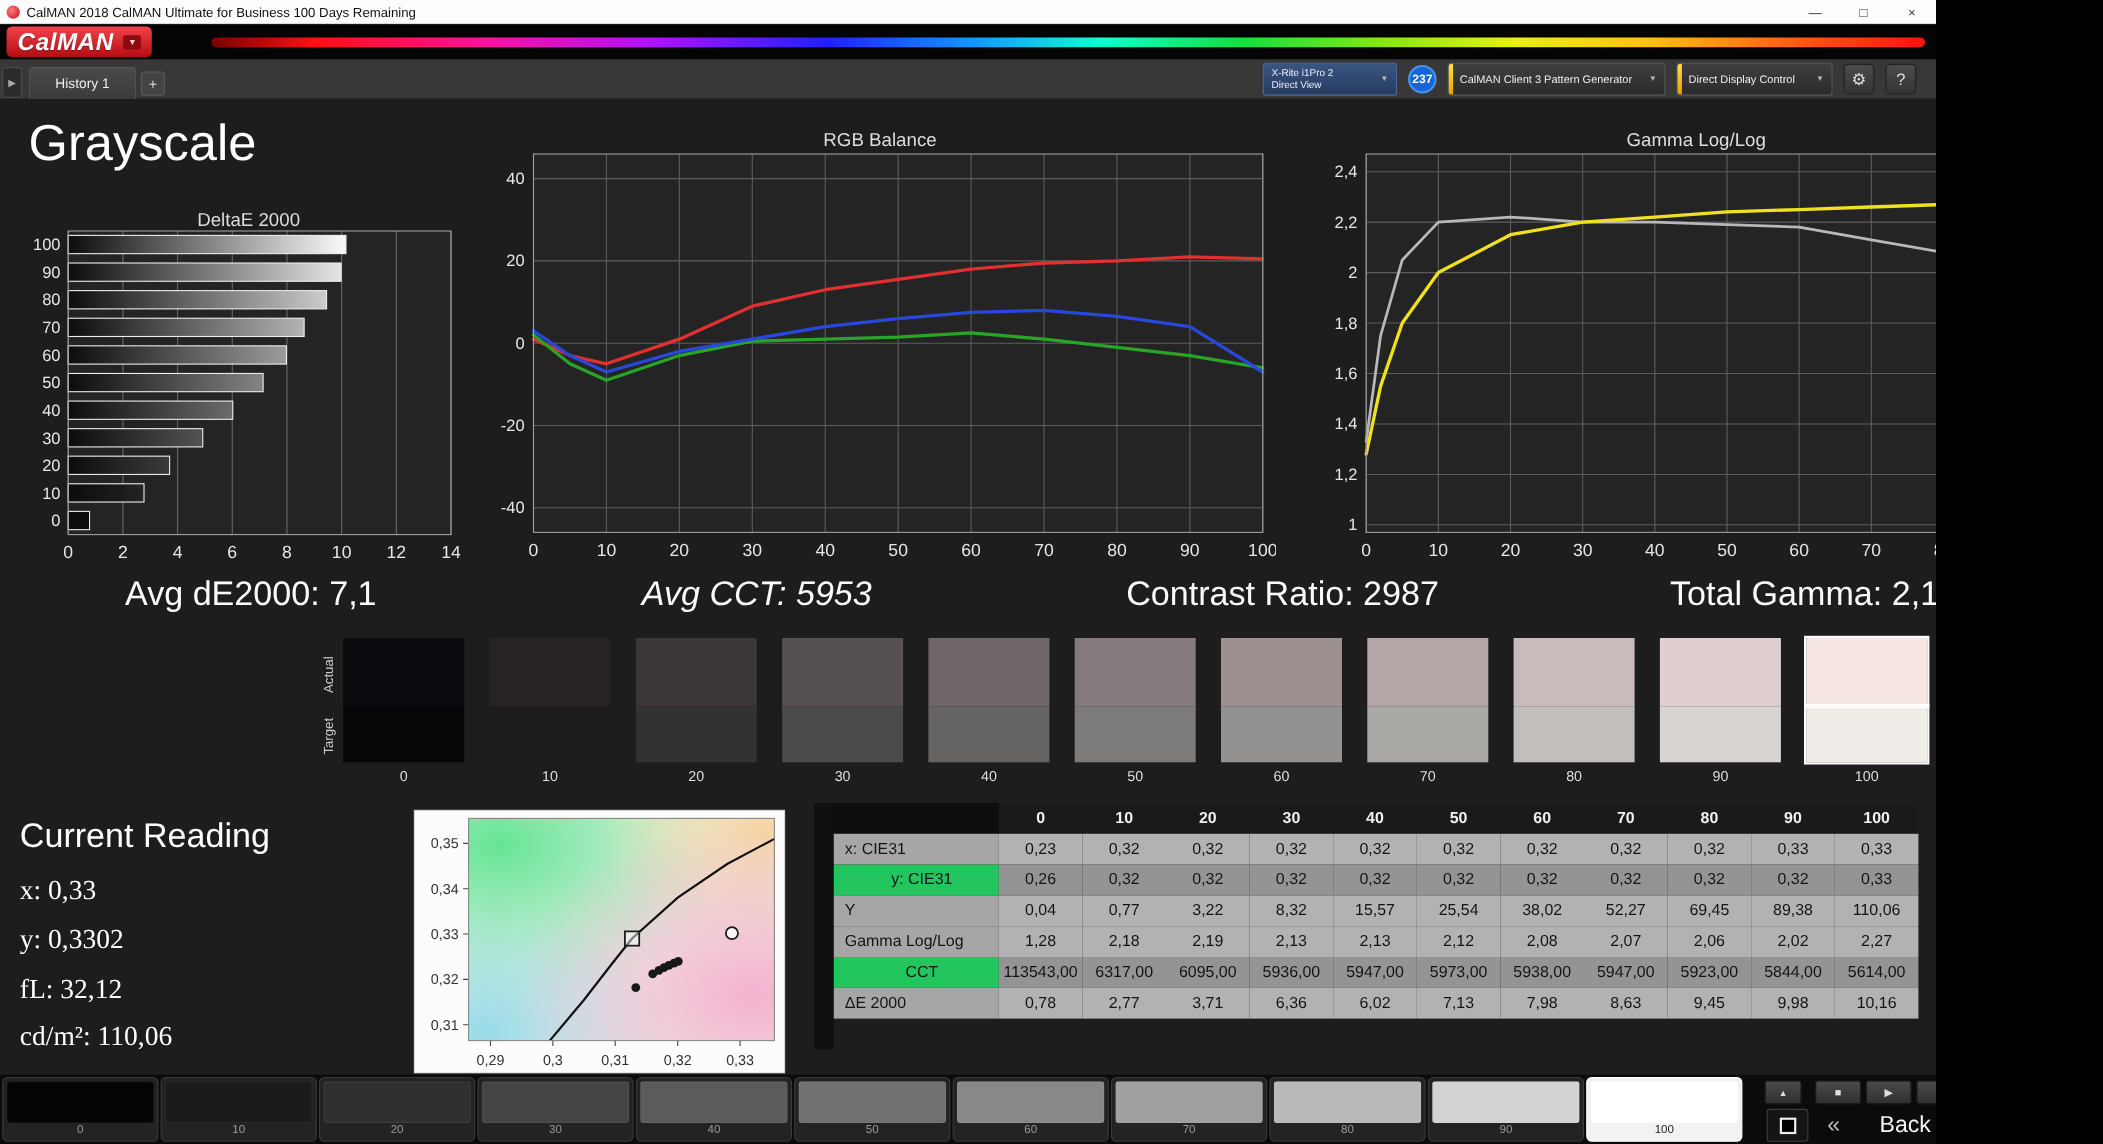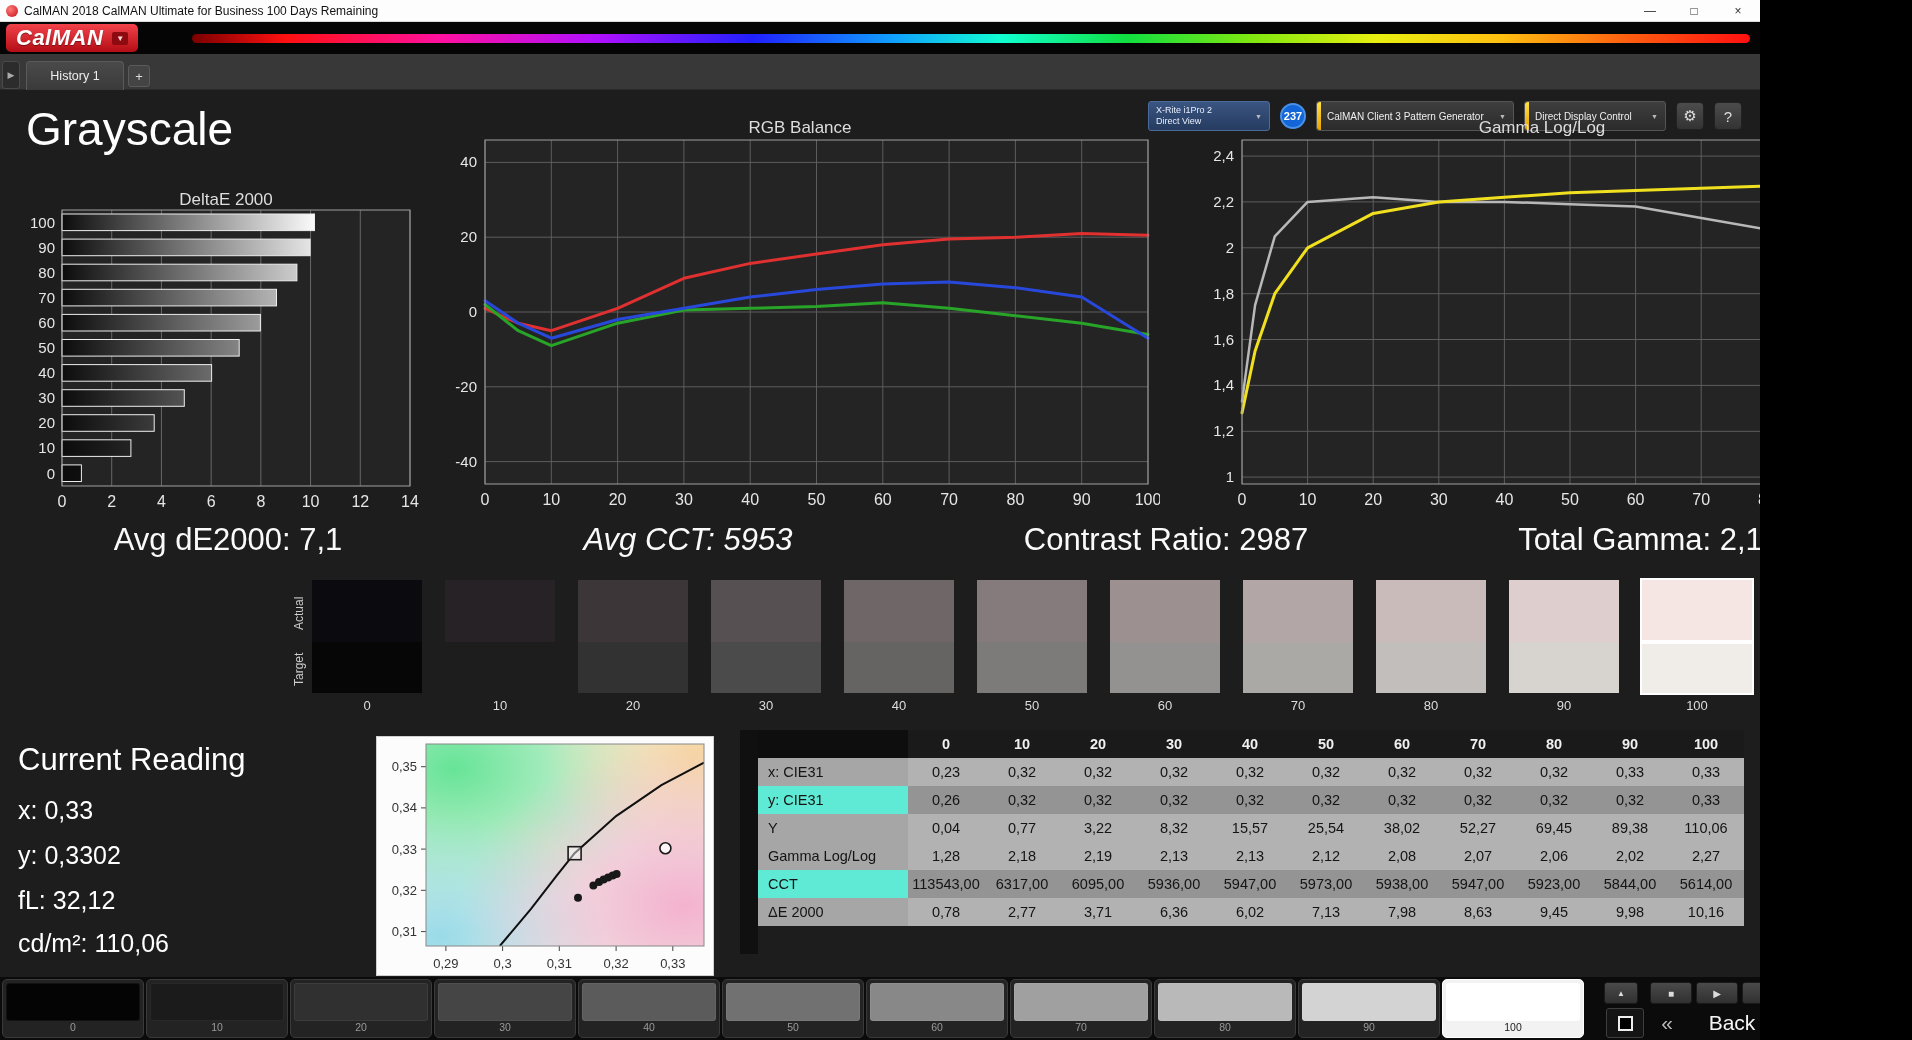--- a/index.html
+++ b/index.html
@@ -20,21 +20,21 @@
   .logo-text{font-style:italic;font-weight:bold;font-size:22px;color:#fff;letter-spacing:.5px;text-shadow:0 1px 1px rgba(0,0,0,.4);text-align:right;}
   .logo-caret{font-size:8px;color:#ffd6d6;background:#8c0a10;padding:2px 4px;border-radius:2px;}
   .rainbow{position:absolute;left:192px;right:10px;top:12px;height:9px;border-radius:5px;
     background:linear-gradient(90deg,#7a0000,#ff1010 6%,#ff10a0 16%,#b010ff 26%,#2020ff 36%,#10a0ff 45%,#10ffd0 52%,#10e040 60%,#80e810 68%,#e8f010 76%,#ffc010 84%,#ff6010 92%,#ff1010);}
 
   
   .tabbar{position:absolute;top:54px;left:0;right:0;height:36px;background:#383838;border-bottom:1px solid #2a2a2a;}
   .tab-scroll{position:absolute;left:2px;top:7px;width:18px;height:28px;background:#2c2c2c;border:1px solid #4a4a4a;border-radius:3px;color:#aaa;font-size:9px;display:flex;align-items:center;justify-content:center;cursor:pointer;}
   .tab{position:absolute;left:26px;top:7px;width:98px;height:29px;background:linear-gradient(#4a4a4a,#3a3a3a);border:1px solid #5a5a5a;border-bottom:none;border-radius:4px 4px 0 0;color:#eee;font-size:12.5px;display:flex;align-items:center;justify-content:center;cursor:pointer;}
   .tab-add{position:absolute;left:128px;top:11px;width:22px;height:22px;background:#444;border:1px solid #5a5a5a;border-radius:3px;color:#ddd;font-size:13px;display:flex;align-items:center;justify-content:center;cursor:pointer;}
-  .tab-widgets{position:absolute;right:18px;top:3px;height:30px;display:flex;gap:10px;align-items:center;margin-top:44px;}
+  .tab-widgets{position:absolute;right:18px;top:3px;height:30px;display:flex;gap:10px;align-items:center;}
   .dd{height:30px;background:linear-gradient(#3e3e3e,#2b2b2b);border:1px solid #555;border-radius:3px;color:#eee;display:flex;align-items:center;padding:0 7px 0 10px;position:relative;cursor:pointer;}
   .dd .stripe{position:absolute;left:0;top:0;bottom:0;width:4px;background:linear-gradient(#ffe14a,#e8a400);border-radius:3px 0 0 3px;}
   .dd-meter{width:122px;background:linear-gradient(#3a5582,#263c60);border-color:#4a6a9a;padding-left:7px;}
   .dd-lines{display:flex;flex-direction:column;line-height:1.2;}
   .dd-lines span{font-size:9px;color:#e8eefc;white-space:nowrap;}
   .dd-text{font-size:10px;white-space:nowrap;overflow:hidden;}
   .dd-pattern{width:198px;align-items:center;}
   .dd-display{width:142px;}
   .dd-caret{font-size:7px;color:#bbb;margin-left:auto;padding-left:6px;}
   .badge{width:26px;height:26px;border-radius:50%;background:#1266d8;border:2px solid #4a90e8;color:#fff;font-size:11px;font-weight:bold;display:flex;align-items:center;justify-content:center;cursor:pointer;}
@@ -53,33 +53,33 @@
   .rot-target{left:6px;top:64px;height:50px;}
   #swatch-row{position:absolute;left:26px;top:0;display:flex;gap:23px;}
   .swatch{width:110px;}
   .swatch.sel .sw-a,.swatch.sel .sw-t{outline:2px solid #fff;}
   .sw-a{height:62px;}
   .sw-t{height:51px;}
   .sw-label{text-align:center;color:#ddd;font-size:13px;margin-top:5px;}
 
   
   .cr-heading{position:absolute;left:18px;top:742px;font-size:31px;color:#fff;}
-  .cr-line{position:absolute;left:18px;font-size:25px;color:#fff;}
+  .cr-line{position:absolute;left:18px;font-size:25px;color:#fff;font-family:Liberation Serif, serif;}
 
   
   .table-gutter{position:absolute;left:740px;top:730px;width:18px;height:224px;background:#101010;}
   #data-table{position:absolute;left:758px;top:730px;border-collapse:collapse;table-layout:fixed;}
   #data-table th{height:28px;background:#1a1a1a;color:#f0f0f0;font-size:14.5px;font-weight:bold;width:76px;text-align:center;}
   #data-table th.corner{width:150px;background:#0e0e0e;}
   #data-table td{height:28px;font-size:14.5px;color:#141414;text-align:center;width:76px;}
   #data-table td.rlabel{text-align:left;padding-left:10px;width:150px;}
   #data-table tr.even td{background:#b2b2b2;}
   #data-table tr.even td.rlabel{background:#a6a6a6;}
   #data-table tr.odd td{background:#949494;}
-  #data-table tr.odd td.rlabel{background:#5eead4;}
+  #data-table tr.odd td.rlabel{background:#22c55e;text-align:center;}
 
   
   .bottombar{position:absolute;left:0;top:977px;width:1912px;height:63px;background:#0b0b0b;}
   .patches{position:absolute;left:2px;top:2px;display:flex;gap:2px;}
   .patch{width:142px;height:59px;background:#232323;border:1px solid #3a3a3a;border-radius:5px;display:flex;flex-direction:column;padding:3px;cursor:pointer;}
   .pfill{flex:1;border-radius:3px;border:1px solid rgba(255,255,255,0.06);}
   .plabel{height:13px;font-size:10.5px;color:#9a9a9a;text-align:center;line-height:13px;}
   .patch.sel{background:#f2f2f2;border-color:#fff;}
   .patch.sel .plabel{color:#222;}
   .controls{position:absolute;left:1598px;top:0;width:314px;height:63px;}

